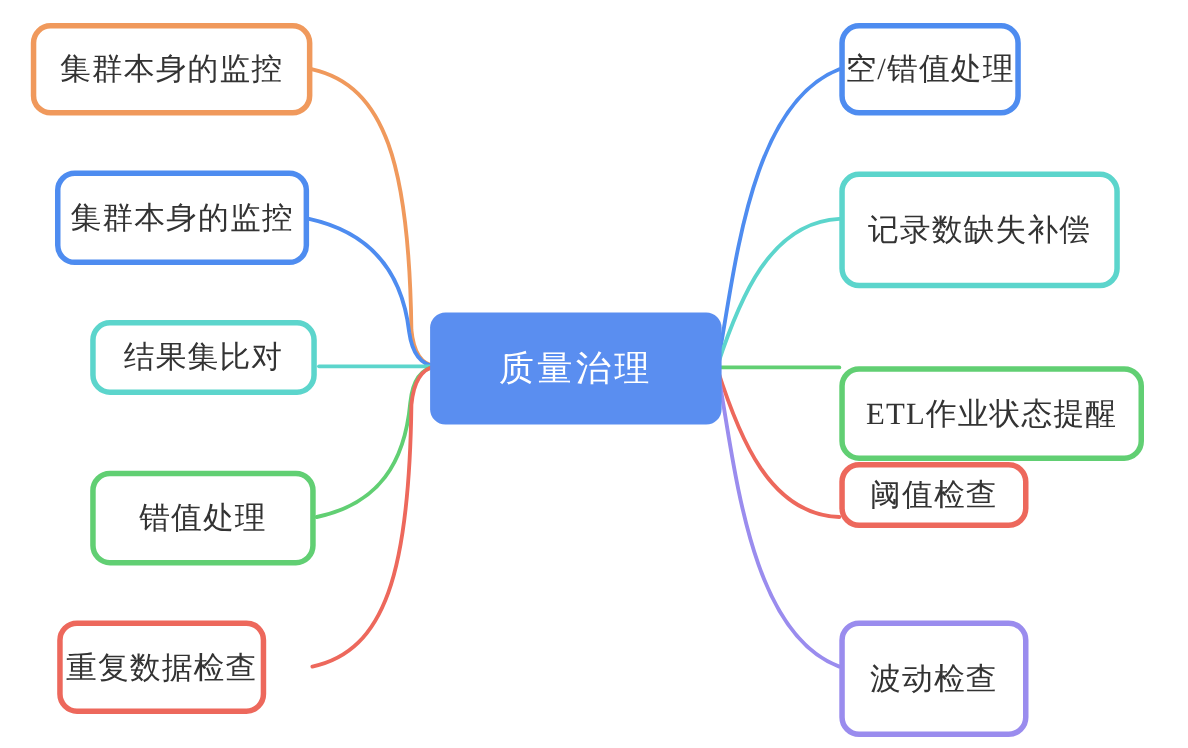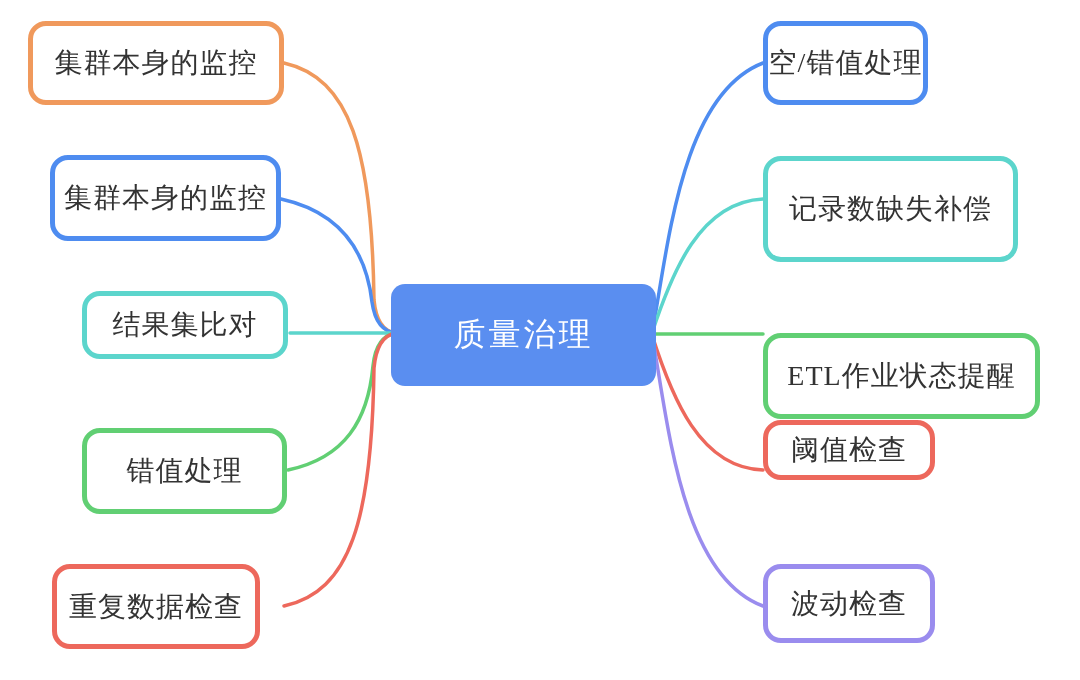--- a/index.html
+++ b/index.html
@@ -62,21 +62,21 @@
       <path d="M652,335 C672,398 700,468 763,470" fill="none" stroke="#ED685C" stroke-width="3.5" stroke-linecap="round"></path>
       <path d="M652,335 C668,420 680,575 763,606" fill="none" stroke="#9A8CEE" stroke-width="3.5" stroke-linecap="round"></path>
     </svg>
 
   <div class="node center-node" id="center-node" style="left: 391px; top: 284px; width: 265px; height: 102px; background: rgb(90, 142, 240); color: rgb(255, 255, 255);">质量治理</div>
 
   <div class="node branch" style="left: 28px; top: 21px; width: 256px; height: 84px; border-color: rgb(240, 153, 92); color: rgb(51, 51, 51);">集群本身的监控</div>
   <div class="node branch" style="left: 50px; top: 155px; width: 231px; height: 86px; border-color: rgb(78, 140, 240); color: rgb(51, 51, 51);">集群本身的监控</div>
   <div class="node branch" style="left: 82px; top: 291px; width: 206px; height: 68px; border-color: rgb(92, 213, 204); color: rgb(51, 51, 51);">结果集比对</div>
   <div class="node branch" style="left: 82px; top: 428px; width: 205px; height: 86px; border-color: rgb(97, 207, 115); color: rgb(51, 51, 51);">错值处理</div>
-  <div class="node branch" style="left: 52px; top: 564px; width: 208px; height: 85px; border-color: rgb(237, 104, 92); color: rgb(51, 51, 51);">重复数据检查</div>
+  <div class="node branch" style="left: 52px; top: 564px; width: 190px; height: 85px; border-color: rgb(237, 104, 92); color: rgb(51, 51, 51);">重复数据检查</div>
 
   <div class="node branch" style="left: 763px; top: 21px; width: 165px; height: 84px; border-color: rgb(78, 140, 240); color: rgb(51, 51, 51);">空/错值处理</div>
   <div class="node branch" style="left: 763px; top: 156px; width: 255px; height: 106px; border-color: rgb(92, 213, 204); color: rgb(51, 51, 51);">记录数缺失补偿</div>
   <div class="node branch" style="left: 763px; top: 291px; width: 277px; height: 86px; border-color: rgb(97, 207, 115); color: rgb(51, 51, 51); margin-top: 42px;">ETL作业状态提醒</div>
   <div class="node branch" style="left: 763px; top: 420px; width: 172px; height: 60px; border-color: rgb(237, 104, 92); color: rgb(51, 51, 51);">阈值检查</div>
-  <div class="node branch" style="left: 763px; top: 564px; width: 172px; height: 79px; border-color: rgb(154, 140, 238); color: rgb(51, 51, 51);">波动检查</div>
+  <div class="node branch" style="left: 763px; top: 564px; width: 172px; height: 106px; border-color: rgb(154, 140, 238); color: rgb(51, 51, 51);">波动检查</div>
 
 </div>
 
 </body></html>

